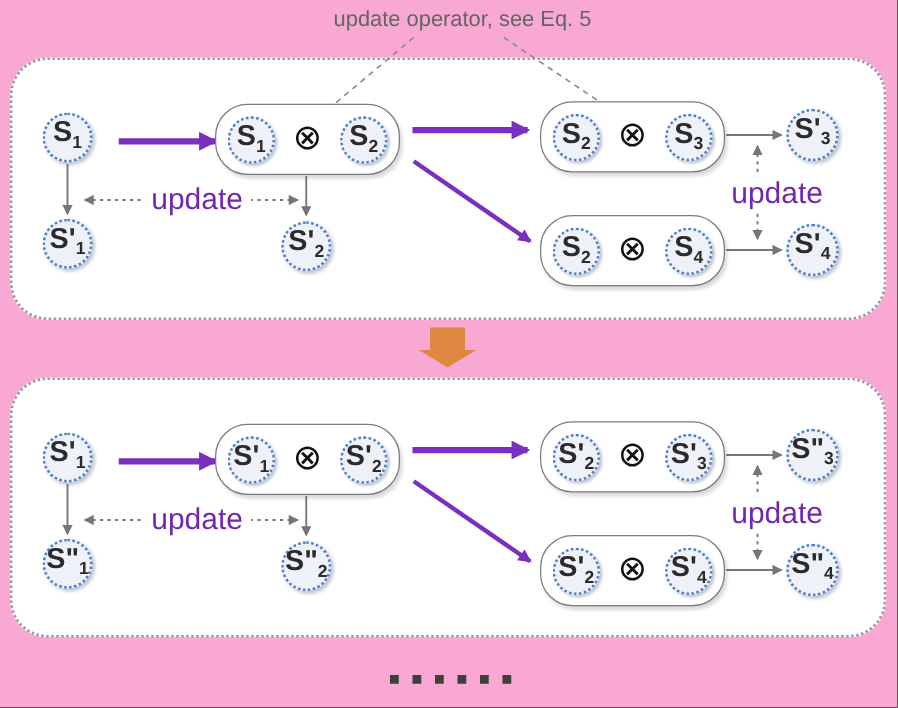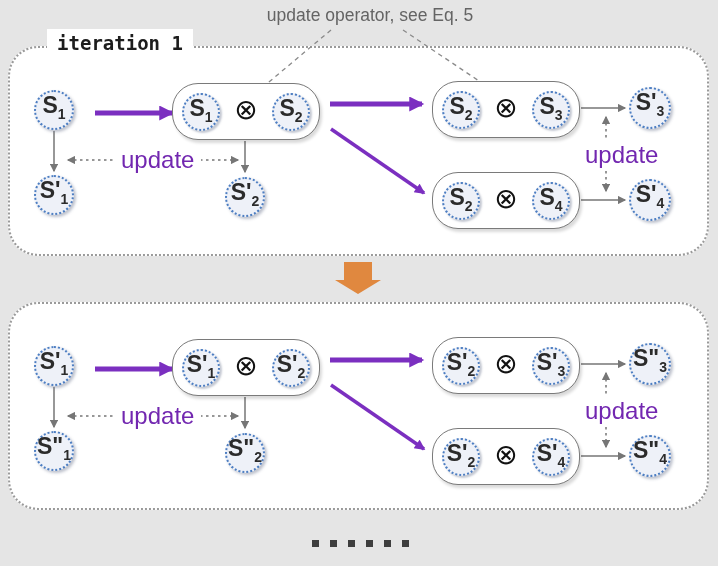--- a/index.html
+++ b/index.html
@@ -1,16 +1,16 @@
 <!DOCTYPE html>
 <html><head>
 <meta charset="utf-8">
 <style>
   html,body{margin:0;padding:0;background:#000;}
-  .stage{position:relative;width:718px;height:566px;background:#e5e5e5;overflow:hidden;
+  .stage{position:relative;width:718px;height:566px;background:#f9a8d4;overflow:hidden;
          font-family:"Liberation Sans",sans-serif;}
   .annot{position:absolute;left:230px;top:5px;width:280px;text-align:center;
          font-size:17.5px;color:#646464;z-index:3;}
   .panel{position:absolute;left:8px;width:701px;background:#fff;border:2px dotted #9a9a9a;
          border-radius:30px;box-sizing:border-box;z-index:1;}
   .panel.p1{top:46px;height:210px;}
   .panel.p2{top:302px;height:208px;}
   .tab{position:absolute;left:47px;width:146px;height:27px;background:#fff;z-index:3;
        display:flex;align-items:center;justify-content:center;
        font-family:"DejaVu Sans Mono",monospace;font-size:19px;font-weight:600;color:#1d1d1d;}
@@ -37,21 +37,20 @@
 </style>
 </head>
 <body>
 
 <div class="stage">
 
   <div class="annot">update operator, see Eq. 5</div>
 
   <div class="panel p1"></div>
   <div class="panel p2"></div>
-  <div class="tab t1">iteration 1</div>
 
   <svg class="overlay" width="718" height="566" viewBox="0 0 718 566">
     <defs>
       <marker id="aG" viewBox="0 0 10 10" refX="8.5" refY="5" markerWidth="6" markerHeight="5.5" orient="auto-start-reverse">
         <path d="M0,0 L10,5 L0,10 Z" fill="#767676"></path>
       </marker>
       <marker id="aP" viewBox="0 0 10 10" refX="8.5" refY="5" markerWidth="3.4" markerHeight="3" orient="auto">
         <path d="M0,0 L10,5 L0,10 Z" fill="#7b2fc0"></path>
       </marker>
       <marker id="aD" viewBox="0 0 10 10" refX="8.5" refY="5" markerWidth="7" markerHeight="6" orient="auto">

